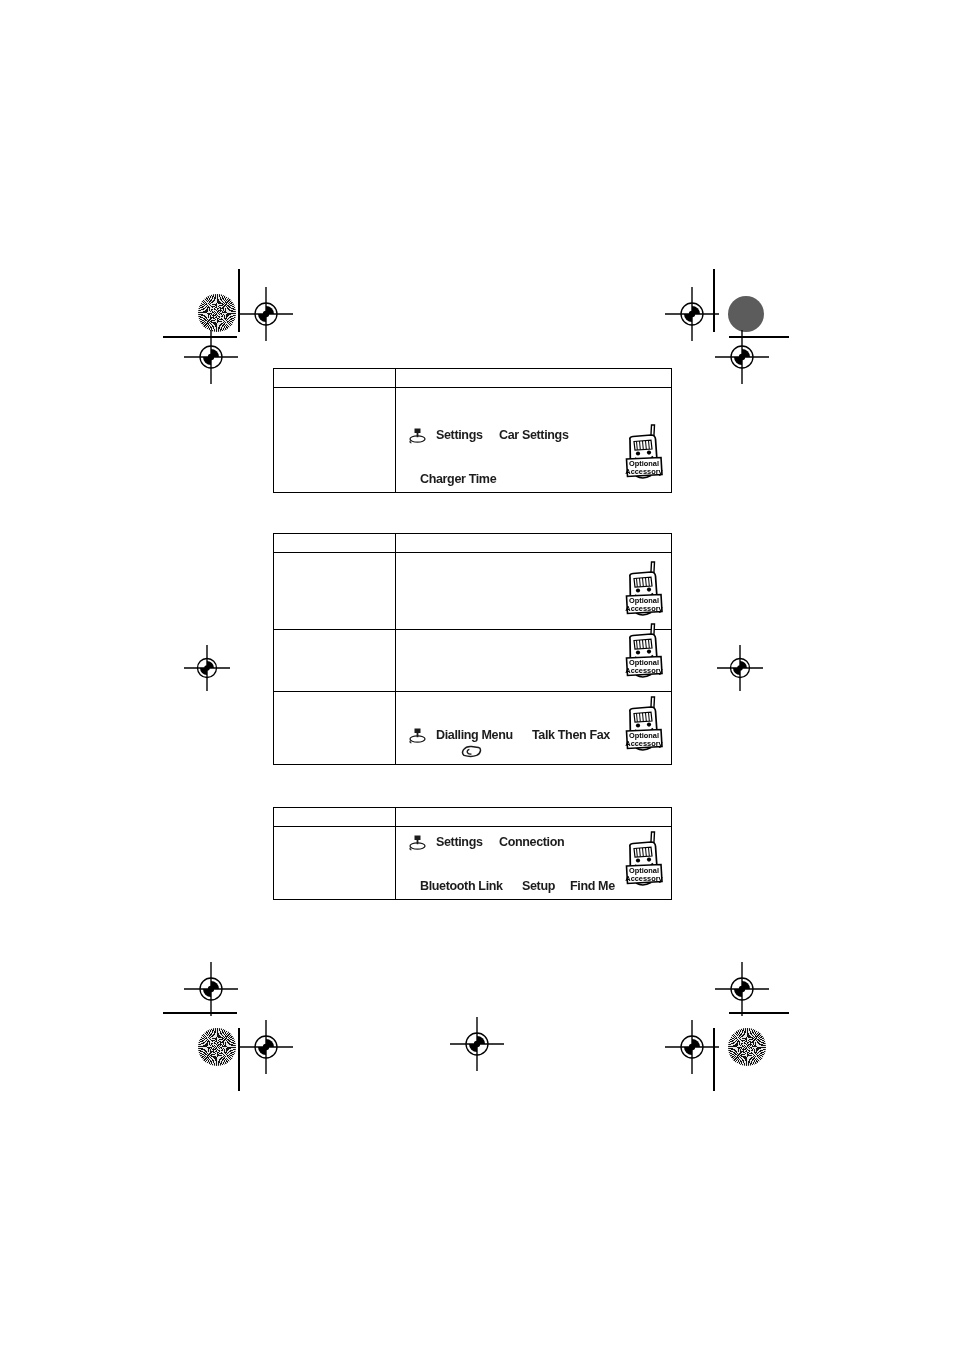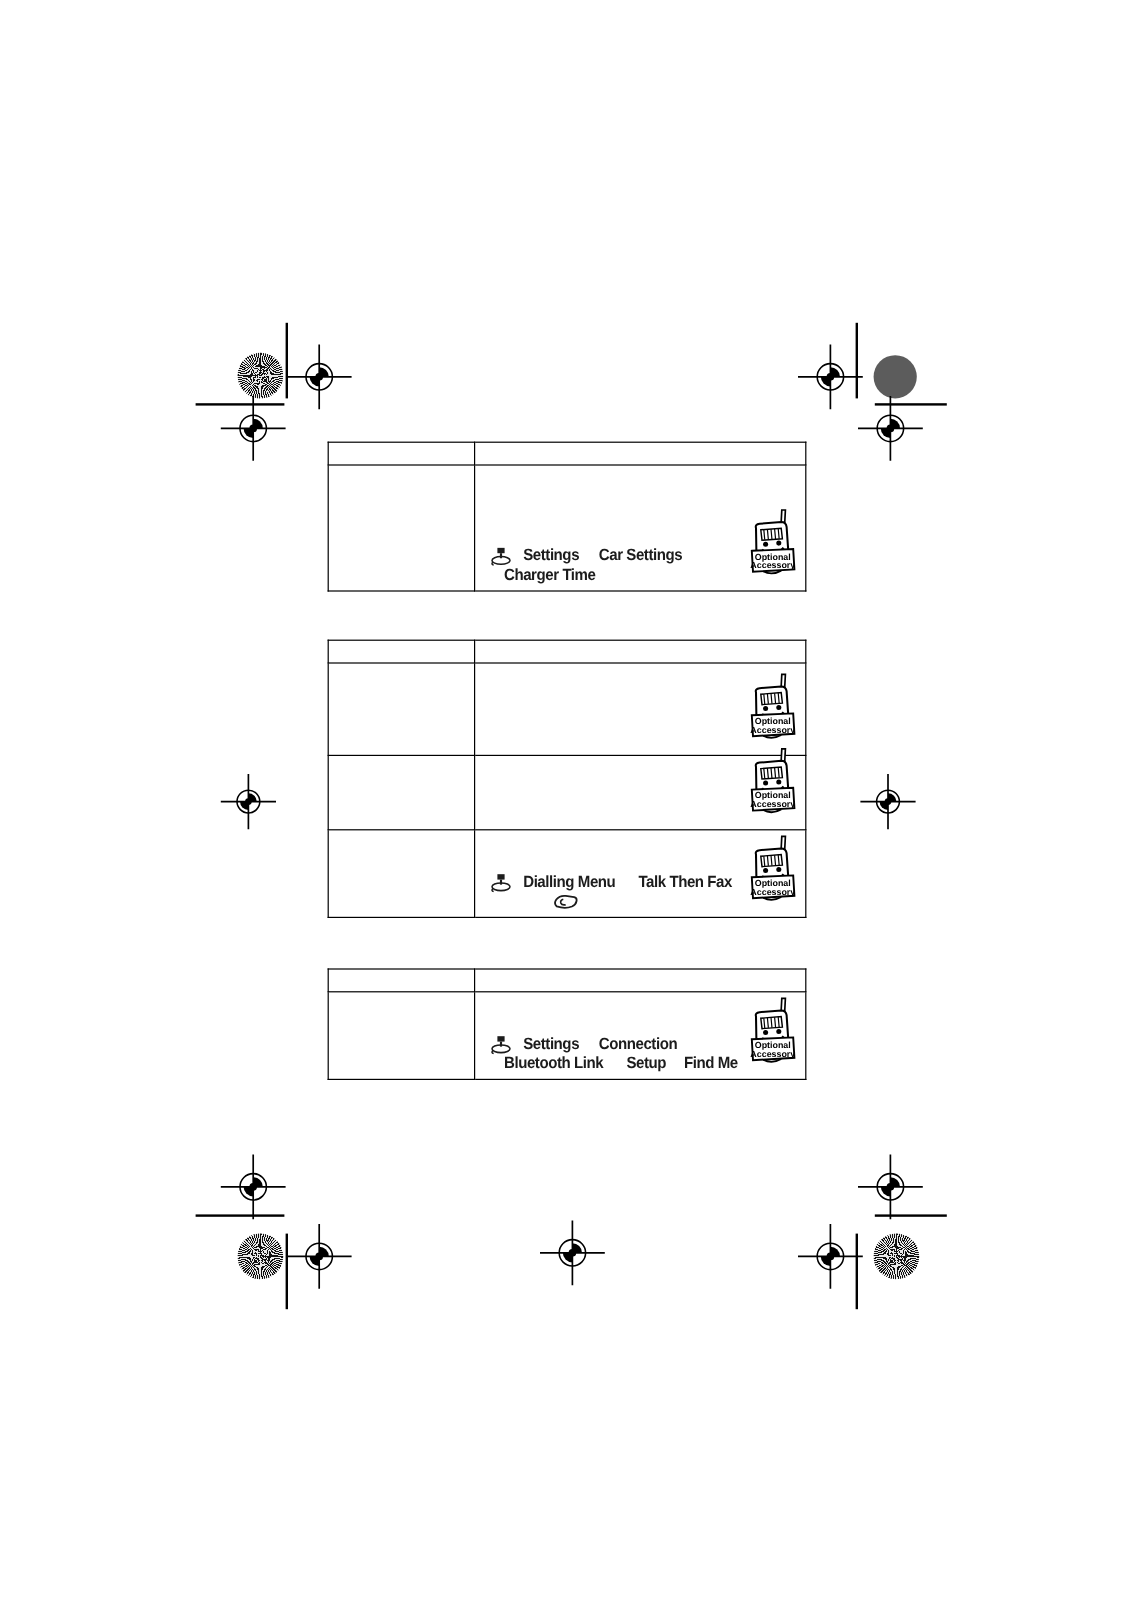--- a/index.html
+++ b/index.html
@@ -53,21 +53,21 @@
     left:0;right:0;bottom:6px;
     padding-left:12px;
     padding-right:60px;
   }
   .pathline{
     display:flex;
     align-items:flex-start;
     line-height:1.05;
     white-space:nowrap;
   }
-  .pathline.l2{padding-left:12px;}
+  .pathline.l2{padding-left:12px;margin-top:28px;}
   .pathline.l3{padding-left:52px;margin-top:1px;}
   .pathtok{
     font-family:"Liberation Sans", sans-serif;
     font-weight:bold;
     font-size:13.5px;
     letter-spacing:-0.4px;
     color:#1c1c1c;
     transform:scaleX(0.93);
     transform-origin:left center;
     margin-right:13px;

